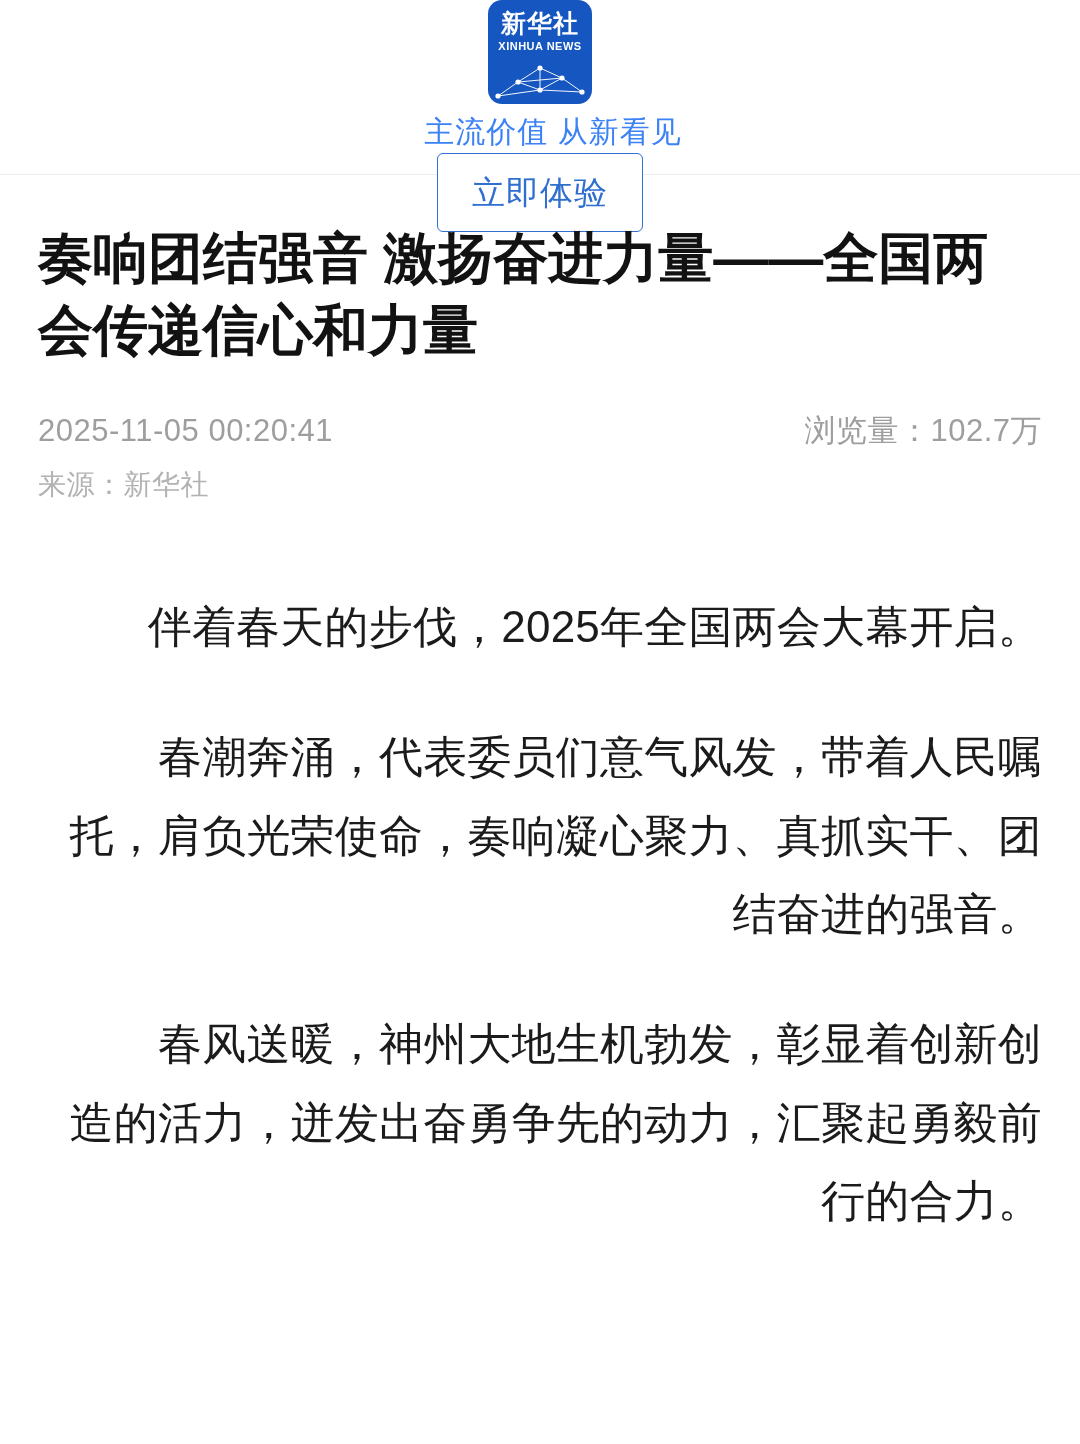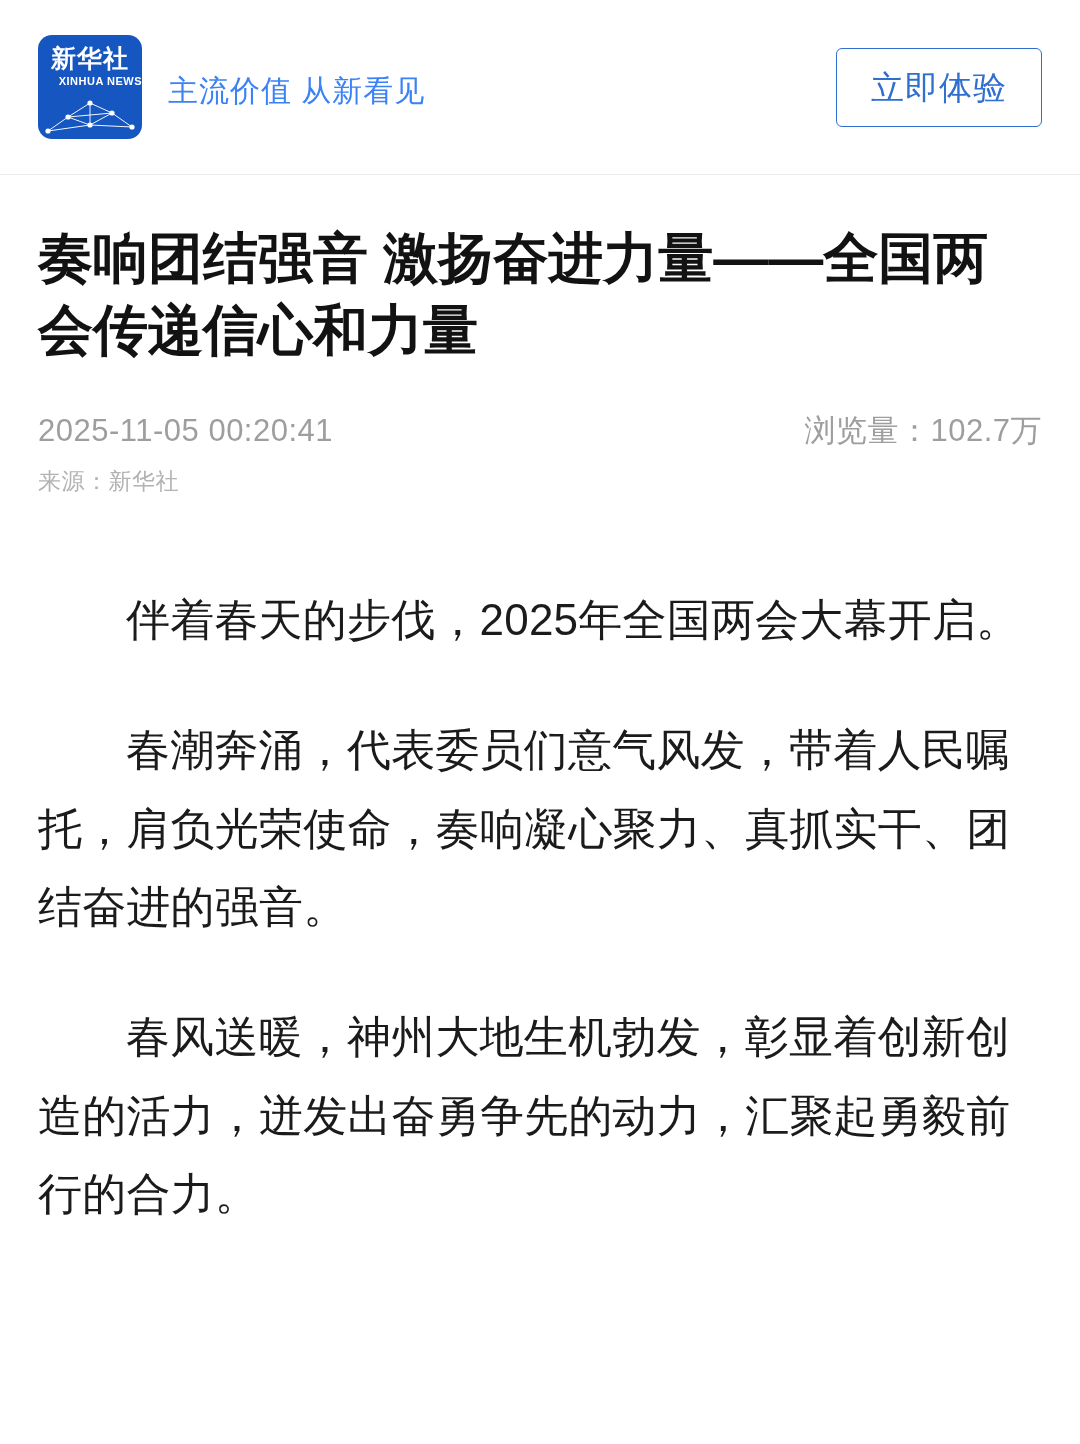--- a/index.html
+++ b/index.html
@@ -17,20 +17,21 @@
 
   
   .appbar {
     height: 175px;
     box-sizing: border-box;
     display: flex;
     align-items: center;
     padding: 0 38px;
     border-bottom: 1px solid #ececec;
     background: #ffffff;
+    flex-direction: column;
   }
   .app-logo {
     width: 104px;
     height: 104px;
     border-radius: 14px;
     background: #1556c0;
     position: relative;
     overflow: hidden;
     flex: 0 0 auto;
   }
@@ -44,21 +45,21 @@
     font-size: 25px;
     font-weight: 700;
     letter-spacing: 1px;
     line-height: 30px;
   }
   .app-logo .logo-sub {
     position: absolute;
     top: 40px;
     left: 0;
     width: 100%;
-    text-align: right;
+    text-align: center;
     color: #ffffff;
     font-size: 11px;
     font-weight: 700;
     letter-spacing: 0.5px;
   }
   .app-logo .logo-net {
     position: absolute;
     bottom: 2px;
     left: 0;
     width: 100%;
@@ -117,34 +118,35 @@
     color: #9e9e9e;
     font-size: 31px;
     letter-spacing: 0.5px;
   }
   .meta-date { white-space: nowrap; }
   .meta-gap { flex: 1 1 auto; }
   .meta-views { white-space: nowrap; }
   .source {
     margin-top: 14px;
     color: #b2b2b2;
-    font-size: 23px;
+    font-size: 28px;
     letter-spacing: 0.5px;
   }
 
   .body-copy {
     margin-top: 84px;
   }
   .body-copy p {
     margin: 0 0 52px 0;
     font-size: 44px;
     line-height: 1.78;
     color: #1b1b1b;
     text-indent: 2em;
     letter-spacing: 0.2px;
+    text-align: right;
   }
 </style>
 </head>
 <body>
 
 <div class="appbar">
 
   <div class="app-logo">
     <div class="logo-top">新华社</div>
     <div class="logo-sub">XINHUA NEWS</div>

